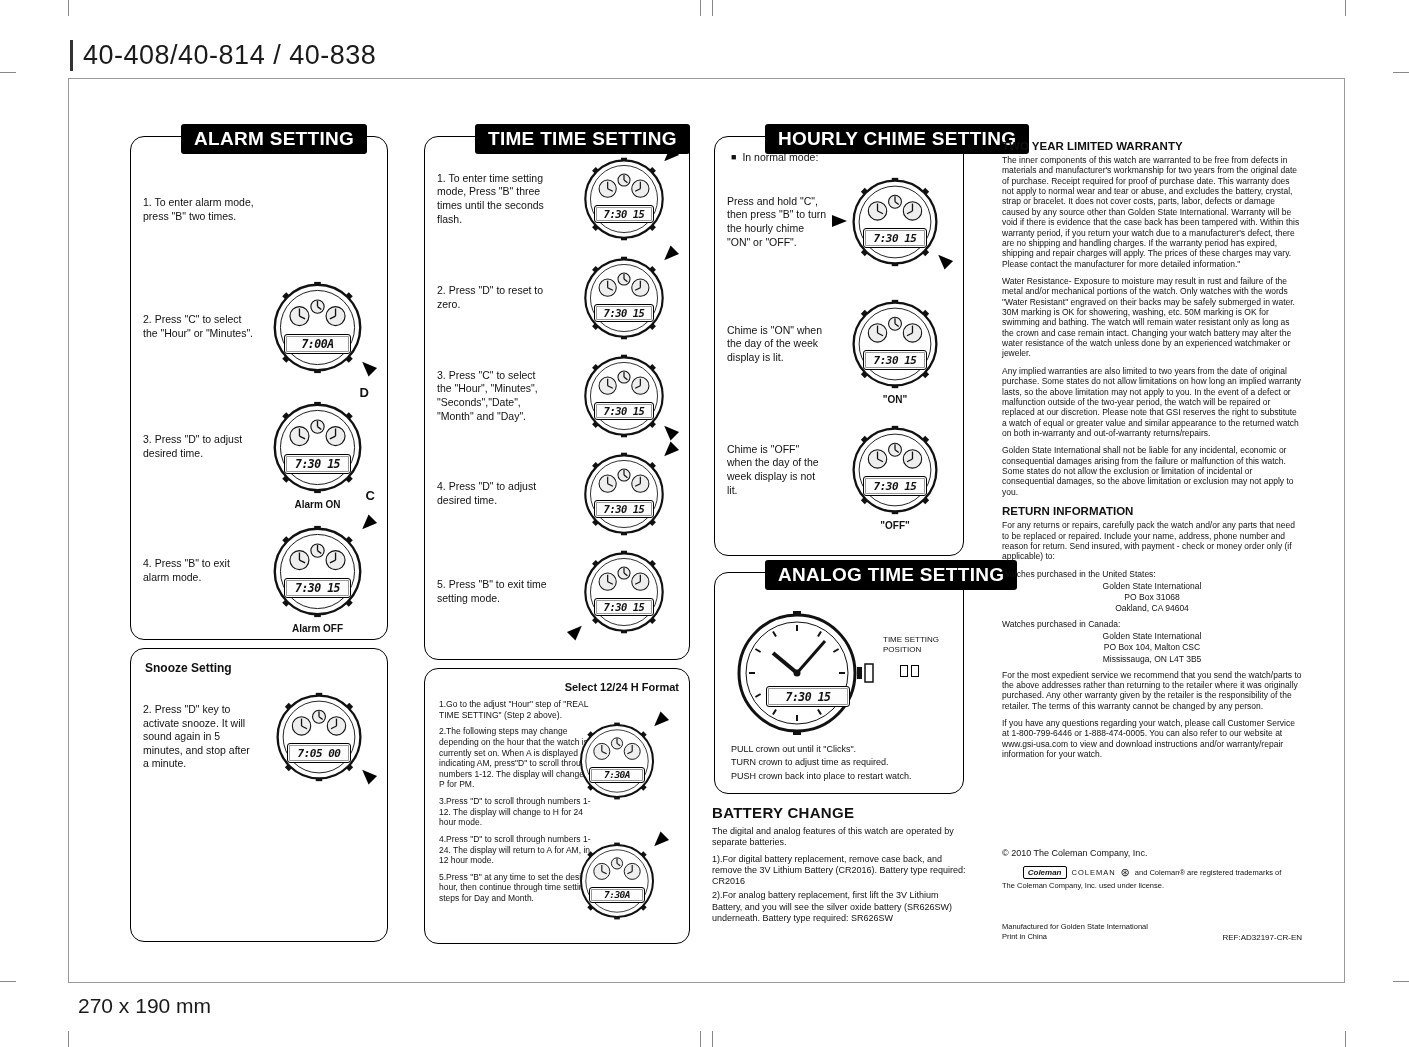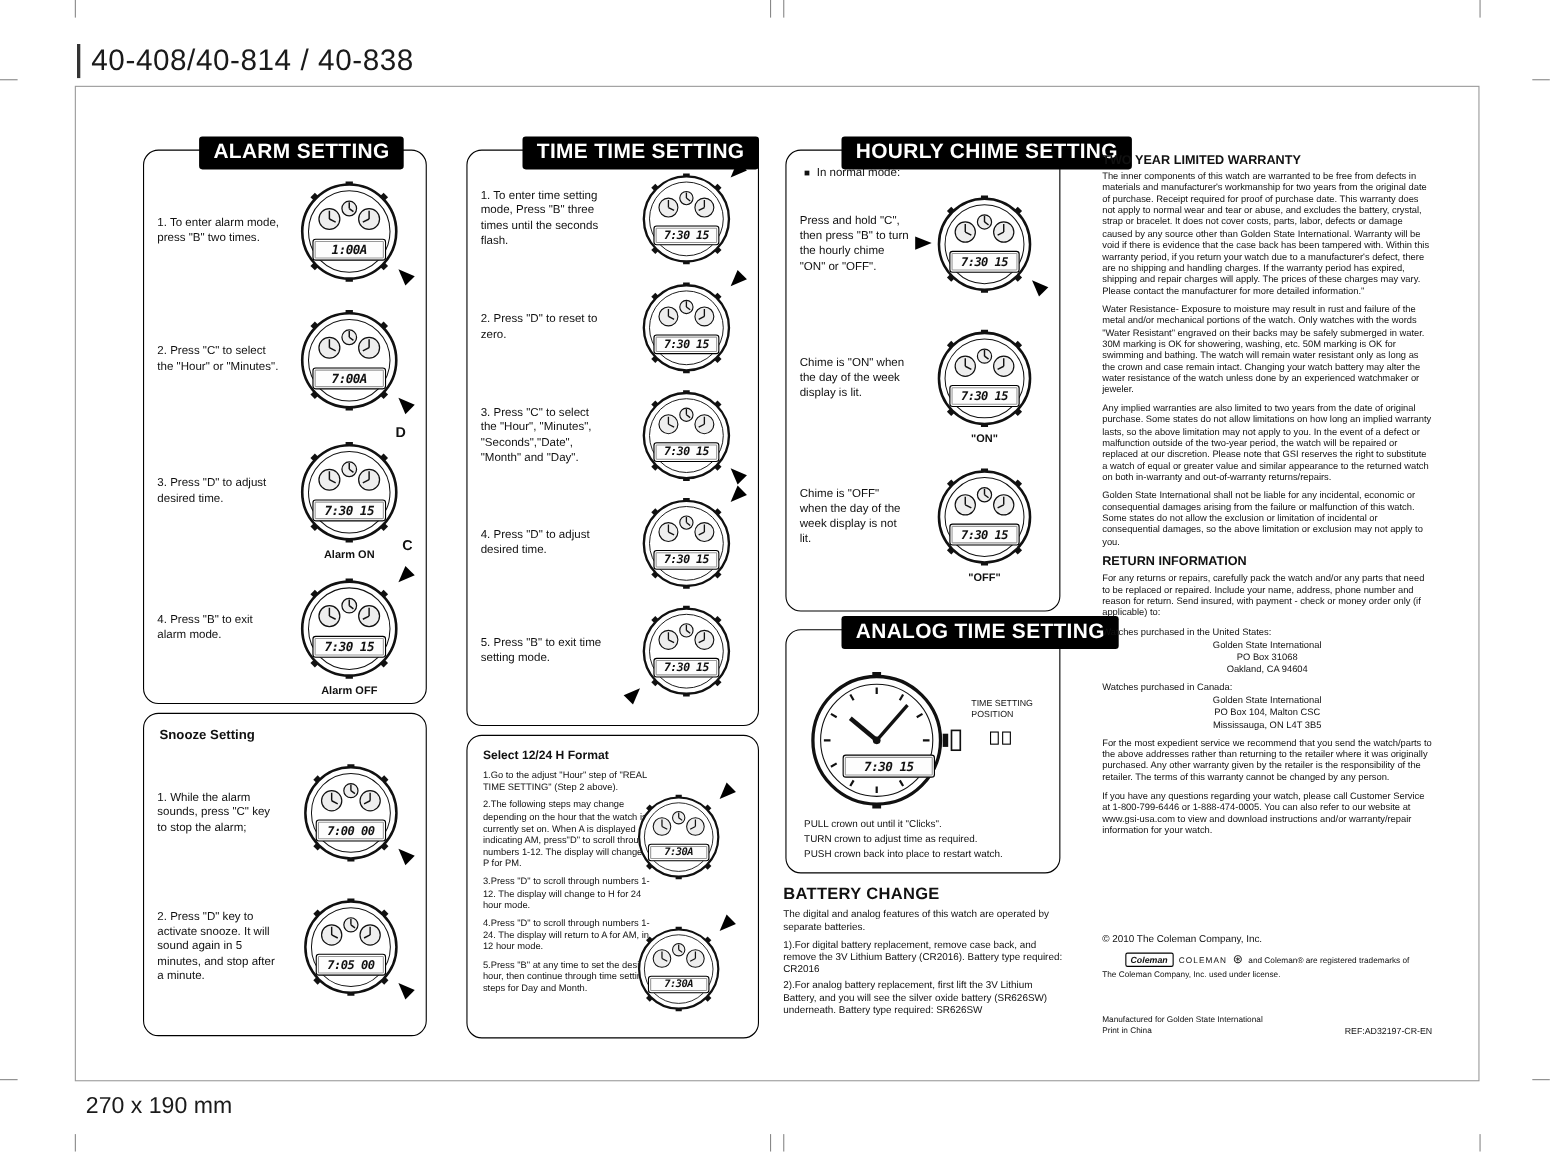--- a/index.html
+++ b/index.html
@@ -41,21 +41,21 @@
     border-bottom:6px solid transparent; border-left:15px solid #000; }
   .ptr.tr { top:-6px; right:-10px; transform:rotate(135deg); }
   .ptr.br { bottom:2px; right:-10px; transform:rotate(-135deg); }
   .ptr.bl { bottom:-2px; left:-12px; transform:rotate(-45deg); }
   .ptr.l  { left:-17px; top:42%; transform:rotate(0deg); }
   .btn-label { position:absolute; font-weight:bold; font-size:13px; }
   .btn-label.top { top:-15px; right:-4px; }
   .btn-label.bottom { bottom:-8px; right:-10px; }
 
   .inner-title { font-weight:bold; font-size:12px; padding:12px 0 0 14px; }
-  .fmt-title { font-weight:bold; font-size:11px; margin-bottom:6px; }
+  .fmt-title { font-weight:bold; font-size:11px; margin-bottom:6px;text-align:right; }
   .fmt-step { font-size:8.5px; line-height:1.25; width:155px; margin-bottom:6px; }
 
   .bullet-line { display:flex; align-items:center; gap:6px; padding:14px 0 0 16px; font-size:10.5px; }
   .bullet { font-size:9px; line-height:1; }
 
   .battery { position:absolute; left:712px; top:804px; width:258px; }
   .battery h2 { font-size:15px; font-weight:bold; letter-spacing:.3px; margin-bottom:5px; }
   .battery p, .battery .li { font-size:9px; line-height:1.25; margin-bottom:5px; }
   .battery .li { margin-bottom:3px; }
 
@@ -166,27 +166,20 @@
 
   <div class="page-title">40-408/40-814 / 40-838</div>
   <div class="frame"></div>
   <div class="size-label">270 x 190 mm</div>
 
   <section class="box" style="left:130px;top:136px;width:258px;height:504px">
     <h2 class="bar">ALARM SETTING</h2>
 
     <div class="row" style="height:118px;margin-top:14px">
       <p class="step">1. To enter alarm mode, press "B" two times.</p>
-      <div class="watch w95">
-        <svg viewBox="0 0 100 100">
-            <use href="#watchface"></use>
-          </svg>
-        <div class="lcd">1:00A</div>
-        <span class="ptr br"></span>
-      </div>
     </div>
 
     <div class="row" style="height:116px">
       <p class="step">2. Press "C" to select the "Hour" or "Minutes".</p>
       <div class="watch w95">
         <svg viewBox="0 0 100 100">
             <use href="#watchface"></use>
           </svg>
         <div class="lcd">7:00A</div>
         <span class="ptr br"></span>
@@ -215,30 +208,20 @@
         <div class="lcd">7:30 15</div>
         <span class="ptr tr"></span>
         <div class="cap">Alarm OFF</div>
       </div>
     </div>
   </section>
 
   <section class="box" style="left:130px;top:648px;width:258px;height:294px">
     <div class="inner-title">Snooze Setting</div>
 
-    <div class="row" style="height:120px;margin-top:4px">
-      <p class="step">1. While the alarm sounds, press "C" key to stop the alarm;</p>
-      <div class="watch w92">
-        <svg viewBox="0 0 100 100">
-            <use href="#watchface"></use>
-          </svg>
-        <div class="lcd">7:00 00</div>
-        <span class="ptr br"></span>
-      </div>
-    </div>
 
     <div class="row" style="height:124px">
       <p class="step">2. Press "D" key to activate snooze. It will sound again in 5 minutes, and stop after a minute.</p>
       <div class="watch w92">
         <svg viewBox="0 0 100 100">
             <use href="#watchface"></use>
           </svg>
         <div class="lcd">7:05 00</div>
         <span class="ptr br"></span>
       </div>

